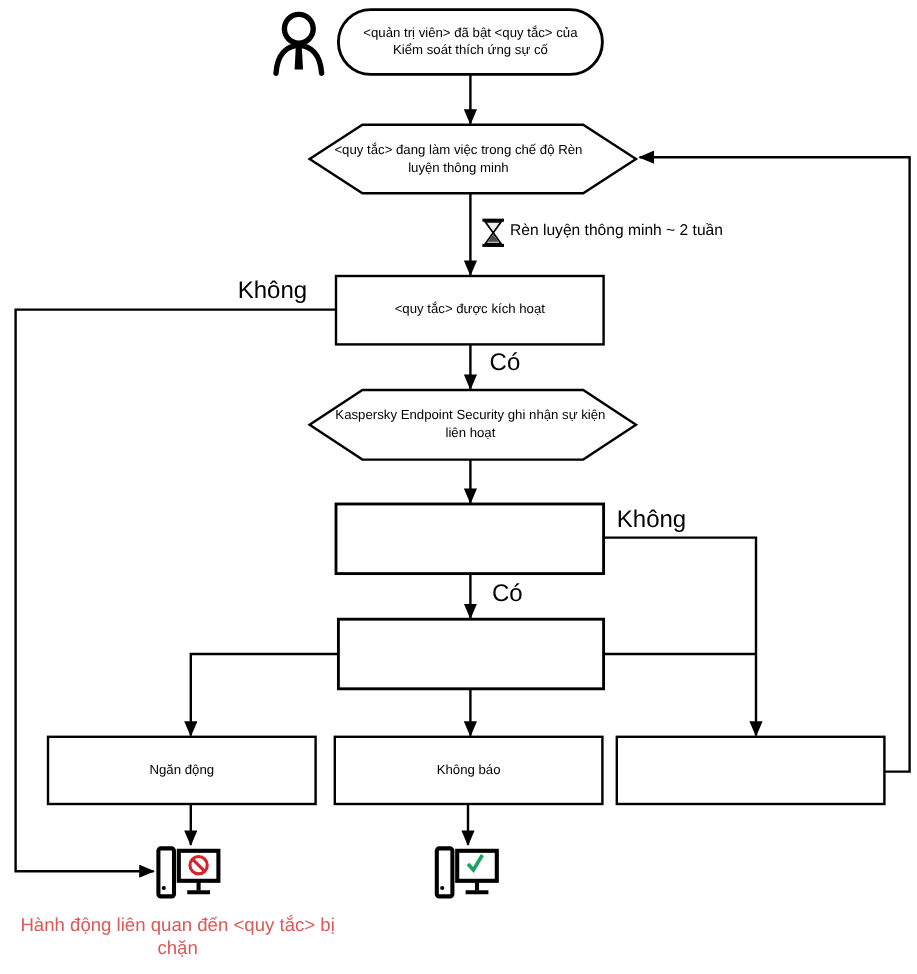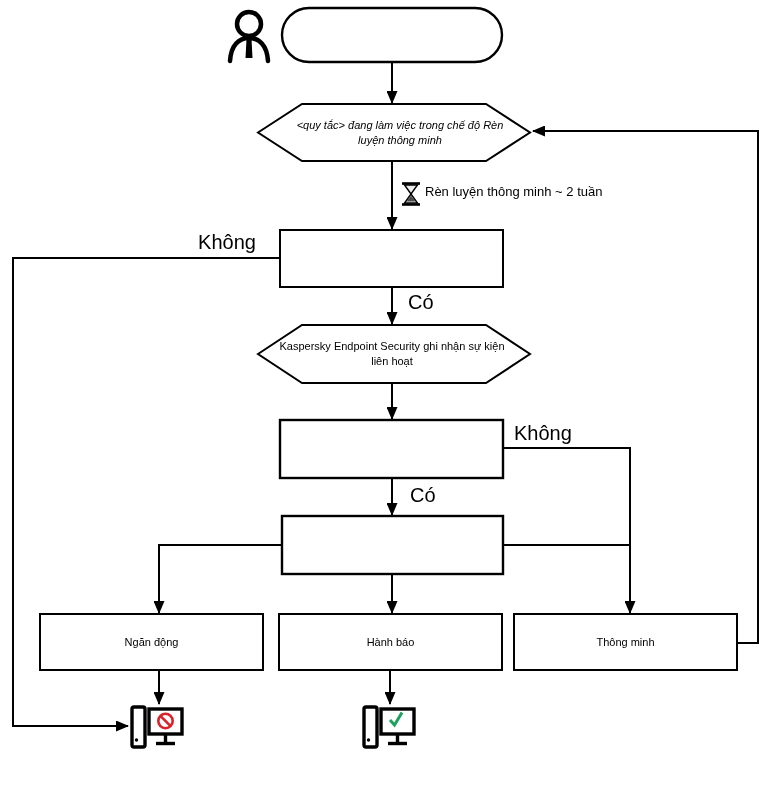--- a/index.html
+++ b/index.html
@@ -99,39 +99,41 @@
       <circle cx="368.5" cy="740" r="1.7" fill="#000"></circle>
       <rect x="381" y="709" width="33" height="25" class="comp-stroke"></rect>
       <line x1="397.5" y1="734" x2="397.5" y2="742" stroke="#000" stroke-width="3.4"></line>
       <line x1="388" y1="743.5" x2="407" y2="743.5" stroke="#000" stroke-width="3.4"></line>
       <g>
         <polyline points="390,720 394.5,725 402,712.5" class="checkmark"></polyline>
       </g>
     </g>
   </svg>
 
+  <div class="shape-text" style="left:290px;top:10px;width:204px;height:50px;">&lt;quản trị viên&gt; đã bật &lt;quy tắc&gt; của Kiểm soát thích ứng sự cố</div>
 
-  <div class="shape-text" style="left:282px;top:106px;width:236px;height:53px;font-style:italic;">&lt;quy tắc&gt; đang làm việc trong chế độ Rèn luyện thông minh</div>
+  <div class="shape-text" style="left:264px;top:106px;width:236px;height:53px;">&lt;quy tắc&gt; đang làm việc trong chế độ Rèn luyện thông minh</div>
 
   <div class="timer-label" style="left:425px;top:184px;">Rèn luyện thông minh ~ 2 tuần</div>
 
+  <div class="shape-text" style="left:282px;top:231px;width:219px;height:55px;">&lt;quy tắc&gt; được kích hoạt</div>
 
   <div class="edge-label" style="left:196px;top:231px;width:62px;">Không</div>
 
   <div class="edge-label" style="left:408px;top:291px;width:44px;text-align:left;">Có</div>
 
   <div class="shape-text" style="left:274px;top:327px;width:236px;height:53px;">Kaspersky Endpoint Security ghi nhận sự kiện liên hoạt</div>
 
 
   <div class="edge-label" style="left:514px;top:422px;width:64px;text-align:left;">Không</div>
 
   <div class="edge-label" style="left:410px;top:484px;width:44px;text-align:left;">Có</div>
 
 
   <div class="shape-text" style="left:40px;top:614px;width:223px;height:56px;">Ngăn động</div>
 
-  <div class="shape-text" style="left:279px;top:614px;width:223px;height:56px;">Hành báo</div>
+  <div class="shape-text" style="left:279px;top:614px;width:223px;height:56px;">Không báo</div>
 
-  <div class="shape-text" style="left:514px;top:614px;width:223px;height:56px;">Thông minh</div>
 
+  <div class="caption caption-blocked" style="left:5px;top:762px;width:286px;">Hành động liên quan đến &lt;quy tắc&gt; bị chặn</div>
 
 
 </div>
 
 </body></html>

